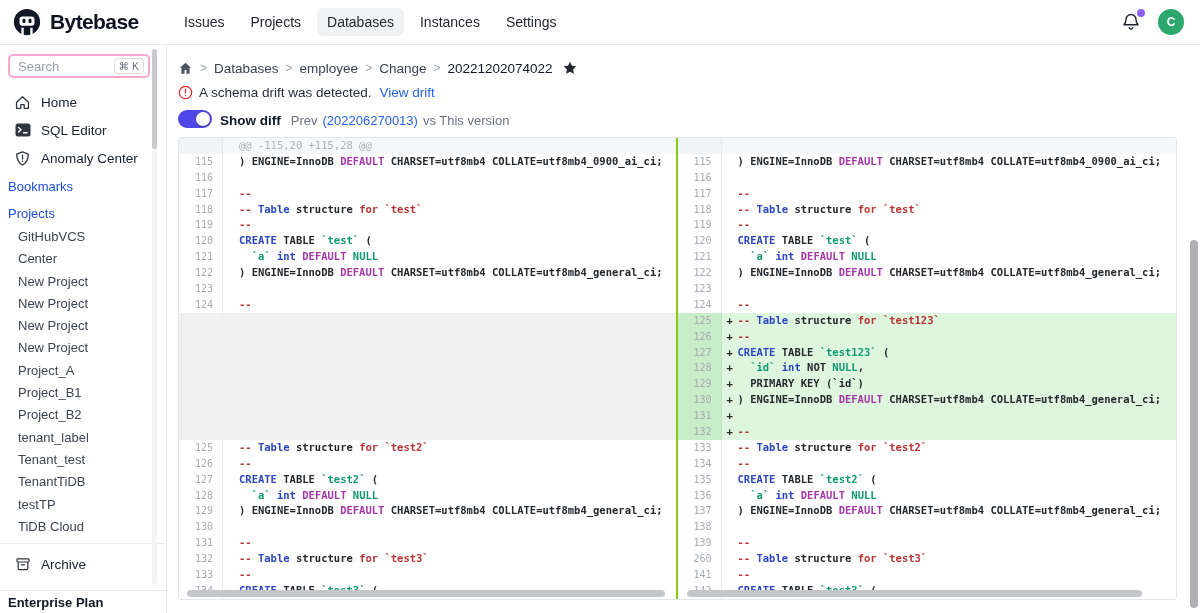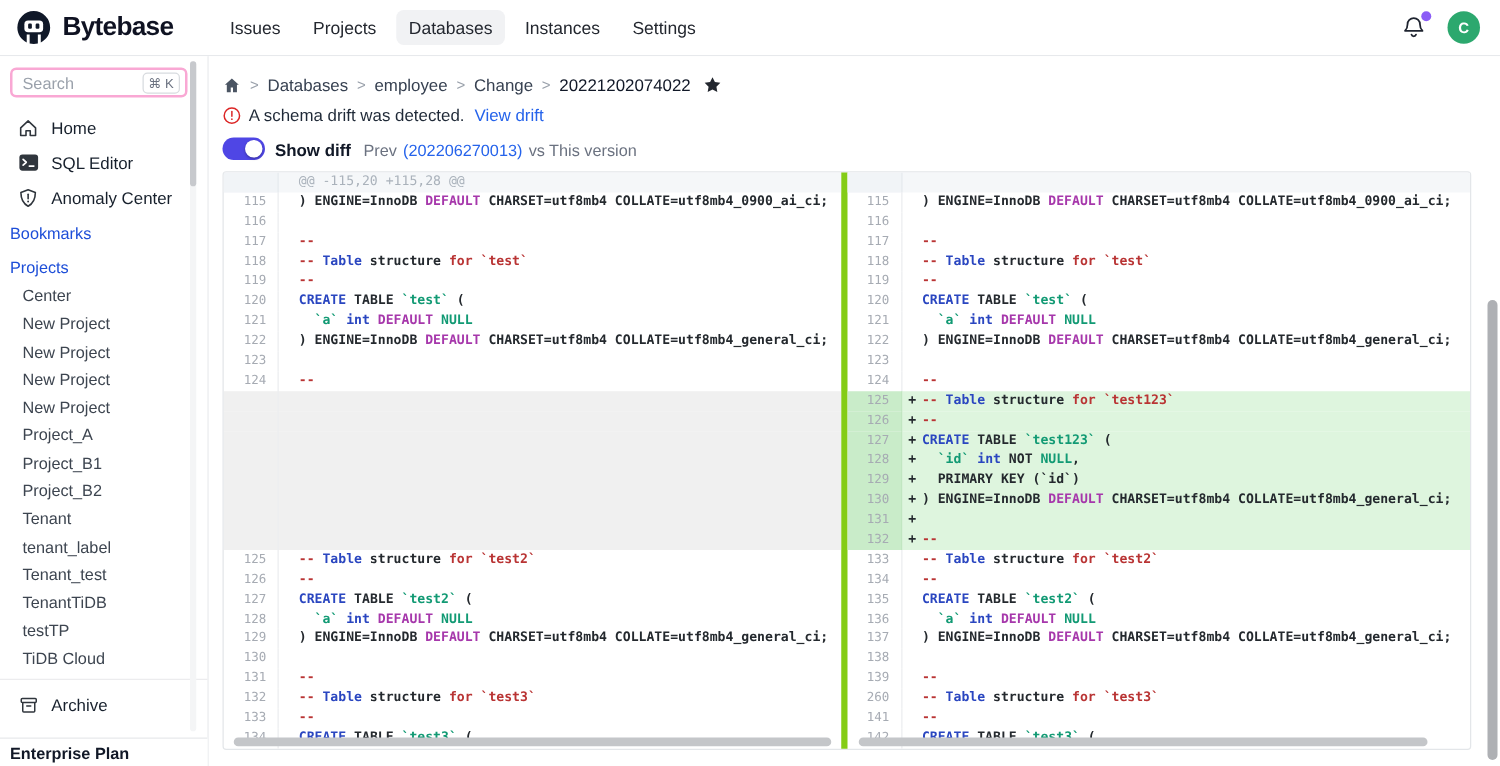--- a/index.html
+++ b/index.html
@@ -46,21 +46,21 @@
   .banner .link { margin-left:2px; }
   .link { color:#2563eb; cursor:pointer; }
   .toolbar { display:flex; align-items:flex-end; gap:8px; margin-top:7px; height:20px; font-size:13px; }
   .toggle { width:34px; height:18px; border-radius:10px; position:relative; cursor:pointer; flex-shrink:0; }
   .toggle-knob { position:absolute; top:2px; right:2px; width:14px; height:14px; border-radius:50%; background:#fff; box-shadow:0 1px 2px rgba(0,0,0,.3); }
   .tb-label { font-weight:700; font-size:13.5px; color:#111827; }
   .muted { color:#6b7280; }
   
   .diff-panel { margin-top:9px; border:1px solid #e3e6e9; border-radius:3px; background:#fff; display:flex; position:relative; }
   .pane { width:50%; position:relative; overflow:hidden; }
-  .pane-left { border-right:5px solid #84cc16; }
+  .pane-left { border-right:2px solid #84cc16; }
   .drow { display:flex; height:15.9px; }
   .ln { width:44px; flex-shrink:0; text-align:right; padding-right:9px; font-family:"DejaVu Sans Mono", monospace; font-size:10px; line-height:15.9px; color:#a6abb3; border-right:1px solid #ebedef; }
   .code { flex:1; font-family:"DejaVu Sans Mono", monospace; font-size:10.5px; font-weight:600; line-height:15.9px; white-space:pre; padding-left:16px; position:relative; overflow:hidden; color:#24292e; }
   .tk-d { color:#24292e; }
   .tk-k { color:#2a46c0; }
   .tk-r { color:#b93434; }
   .tk-p { color:#a637ab; }
   .tk-t { color:#129a74; }
   .drow.hunk { background:#f5f7f9; }
   .drow.hunk .ln { background:#f1f4f7; border-right-color:#e6eaee; }
@@ -143,29 +143,29 @@
               <path d="M10 6.4v4.2" stroke-linecap="round"></path>
               <circle cx="10" cy="13.2" r="0.9" fill="#30363d" stroke="none"></circle>
             </svg>
           </span>
           <span>Anomaly Center</span>
         </div>
       </div>
     <div id="sb-sections">
         <div class="section-label">Bookmarks</div>
         <div class="section-label">Projects</div>
+        <div class="proj-item">GitHubVCS</div>
         <div class="proj-item">Center</div>
         <div class="proj-item">New Project</div>
         <div class="proj-item">New Project</div>
         <div class="proj-item">New Project</div>
         <div class="proj-item">New Project</div>
         <div class="proj-item">Project_A</div>
         <div class="proj-item">Project_B1</div>
         <div class="proj-item">Project_B2</div>
-        <div class="proj-item">Tenant</div>
         <div class="proj-item">tenant_label</div>
         <div class="proj-item">Tenant_test</div>
         <div class="proj-item">TenantTiDB</div>
         <div class="proj-item">testTP</div>
         <div class="proj-item">TiDB Cloud</div>
       </div>
     <div class="sidebar-divider"></div>
     <div class="snav-item archive-row">
       <span class="ic">
         <svg width="16" height="16" viewBox="0 0 20 20" fill="none" stroke="#30363d" stroke-width="1.5">

